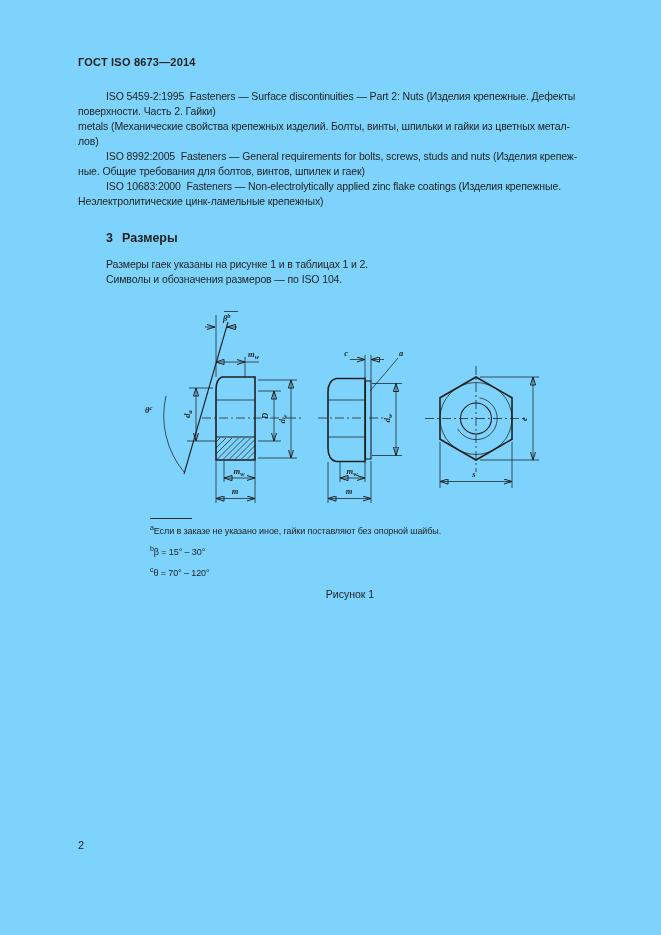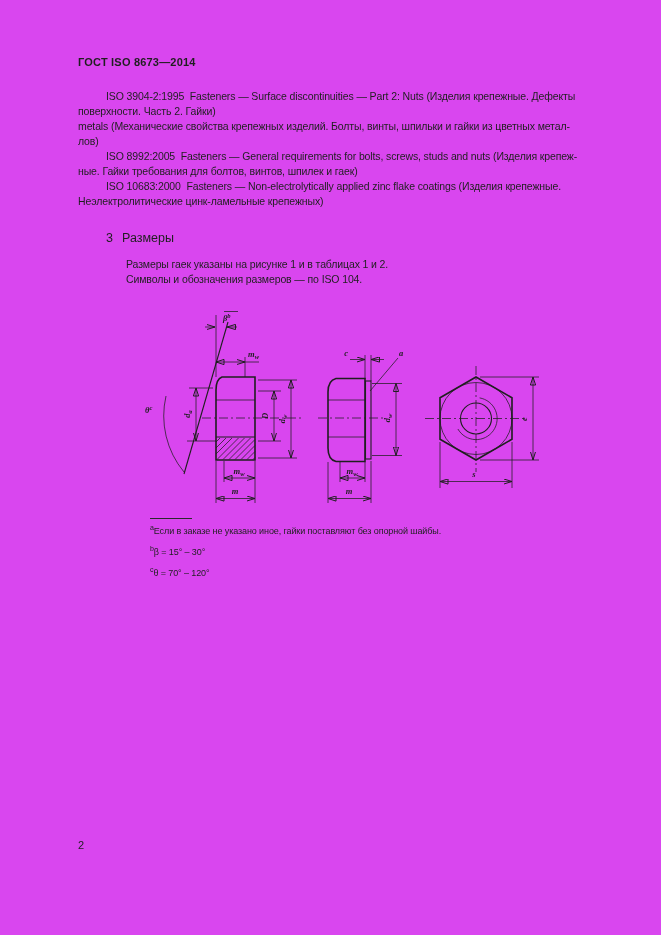--- a/index.html
+++ b/index.html
@@ -1,26 +1,26 @@
 <!DOCTYPE html>
 <html><head>
 <meta charset="utf-8">
 <style>
   html,body { margin:0; padding:0; background:#ffffff; }
   .page {
-    position:relative; width:661px; height:935px; background:#d946ef;
+    position:relative; width:661px; height:935px; background:#7dd3fc;
     font-family:"Liberation Sans", sans-serif; color:#1f1f1f; overflow:hidden;
   }
   .hdr { position:absolute; left:78px; top:56px; font-size:11px; font-weight:bold; letter-spacing:.2px; }
   .refs { position:absolute; left:78px; top:89px; width:510px; font-size:10.5px; letter-spacing:-0.12px; }
   .line { white-space:pre; line-height:15px; height:15px; overflow:visible; }
   .ind  { padding-left:28px; }
-  .sec  { position:absolute; left:106px; top:231px; font-size:12.5px; font-weight:normal; }
+  .sec  { position:absolute; left:106px; top:231px; font-size:12.5px; font-weight:bold; }
   .sec .num { display:inline-block; margin-right:9px; }
-  .intro { position:absolute; left:106px; top:257px; font-size:10.5px; letter-spacing:-0.12px;margin-left:20px; }
+  .intro { position:absolute; left:106px; top:257px; font-size:10.5px; letter-spacing:-0.12px; }
   .fig  { position:absolute; left:140px; top:300px; }
   .fnrule { position:absolute; left:150px; top:518px; width:42px; border-top:1px solid #2a2a2a; }
   .fns  { position:absolute; left:150px; top:522px; font-size:9px; letter-spacing:-0.1px; }
   .fn   { line-height:11px; margin-bottom:6px; white-space:pre; }
   .fn sup { font-size:7px; }
   .cap  { position:absolute; left:140px; top:588px; width:420px; text-align:center; font-size:10.5px; }
   .pnum { position:absolute; left:78px; top:839px; font-size:11px; }
 
   svg.draw line, svg.draw path, svg.draw circle, svg.draw rect { stroke:#1f1f1f; fill:none; }
   svg.draw .t   { stroke-width:1.6; }
@@ -34,26 +34,26 @@
   svg.draw .ss { font-size:6.5px; }
 </style>
 </head>
 <body>
 
 <div class="page">
 
   <div class="hdr">ГОСТ ISO 8673—2014</div>
 
   <div class="refs">
-    <div class="line ind">ISO 3904-2:1995  Fasteners — Surface discontinuities — Part 2: Nuts (Изделия крепежные. Дефекты</div>
+    <div class="line ind">ISO 5459-2:1995  Fasteners — Surface discontinuities — Part 2: Nuts (Изделия крепежные. Дефекты</div>
     <div class="line">поверхности. Часть 2. Гайки)</div>
     <div class="line">metals (Механические свойства крепежных изделий. Болты, винты, шпильки и гайки из цветных метал-</div>
     <div class="line">лов)</div>
     <div class="line ind">ISO 8992:2005  Fasteners — General requirements for bolts, screws, studs and nuts (Изделия крепеж-</div>
-    <div class="line">ные. Гайки требования для болтов, винтов, шпилек и гаек)</div>
+    <div class="line">ные. Общие требования для болтов, винтов, шпилек и гаек)</div>
     <div class="line ind">ISO 10683:2000  Fasteners — Non-electrolytically applied zinc flake coatings (Изделия крепежные.</div>
     <div class="line">Неэлектролитические цинк-ламельные крепежных)</div>
   </div>
 
   <div class="sec">
     <span class="num">3</span><span>Размеры</span>
   </div>
 
   <div class="intro">
     <div class="line">Размеры гаек указаны на рисунке 1 и в таблицах 1 и 2.</div>
@@ -167,16 +167,17 @@
   </svg>
 
   <div class="fnrule"></div>
 
   <div class="fns">
     <div class="fn"><sup>a</sup><span>Если в заказе не указано иное, гайки поставляют без опорной шайбы.</span></div>
     <div class="fn"><sup>b</sup><span>β = 15° – 30°</span></div>
     <div class="fn"><sup>c</sup><span>θ = 70° – 120°</span></div>
   </div>
 
+  <div class="cap">Рисунок 1</div>
 
   <div class="pnum">2</div>
 
 </div>
 
 </body></html>

